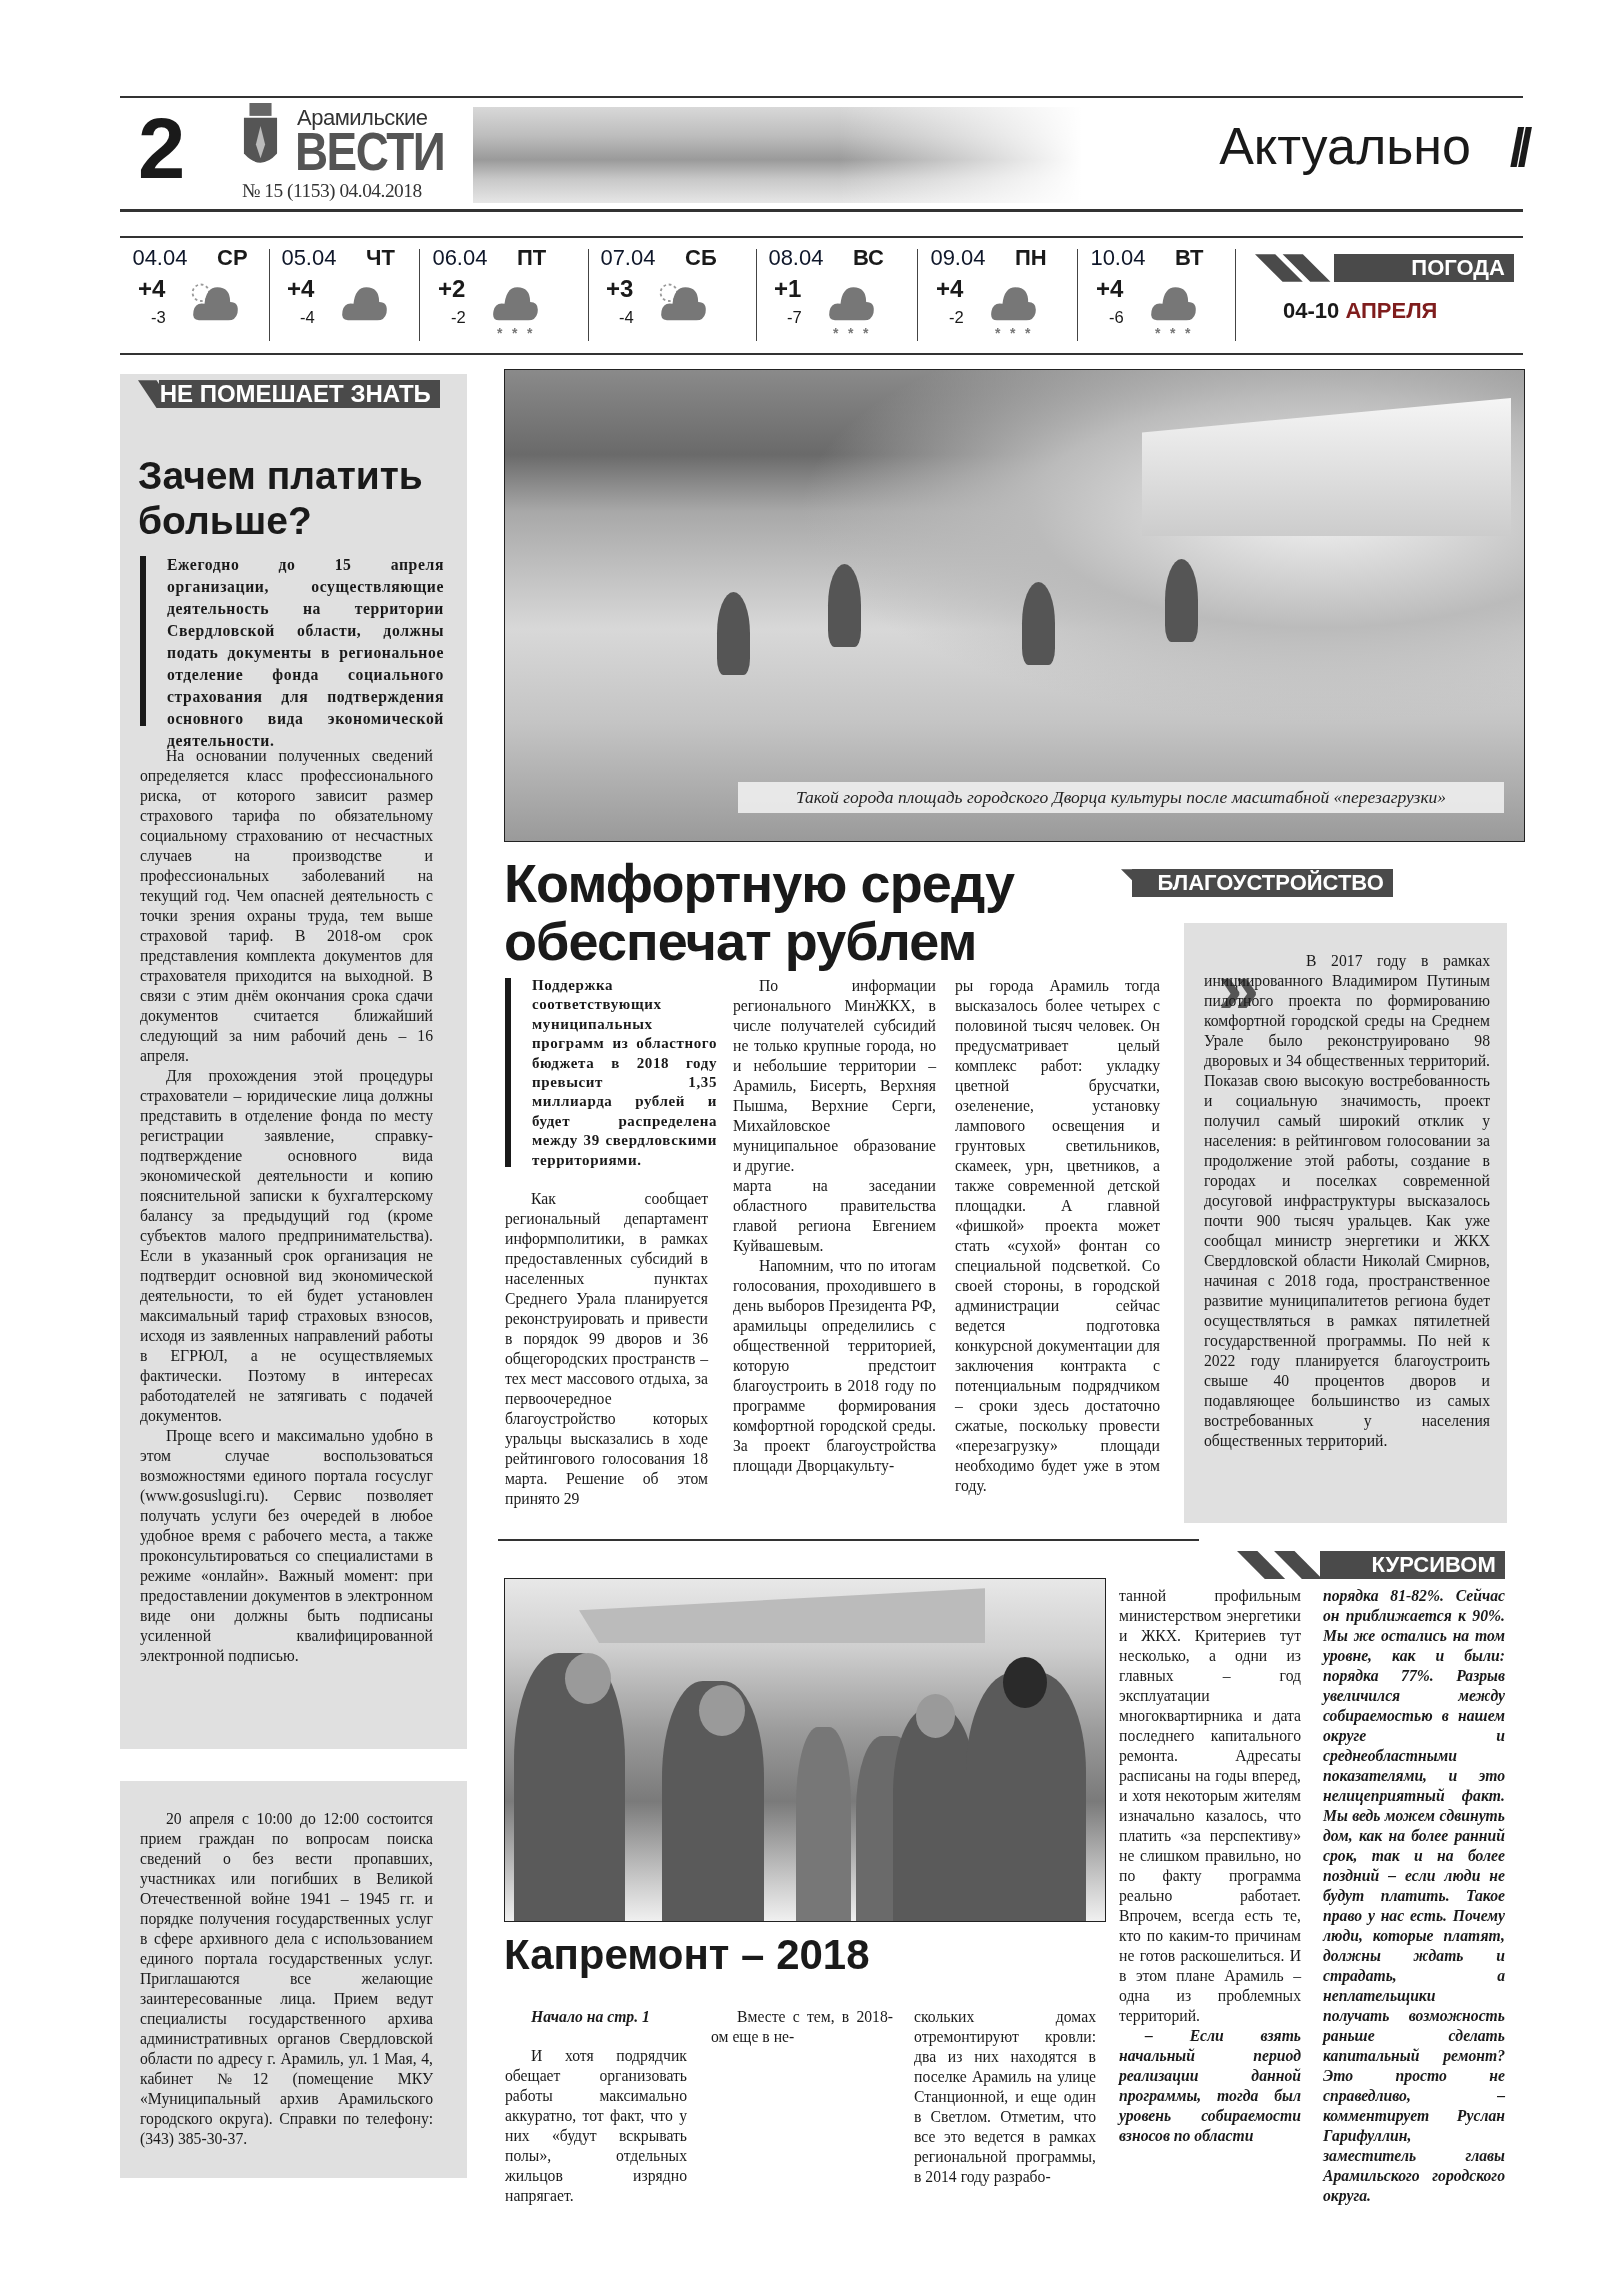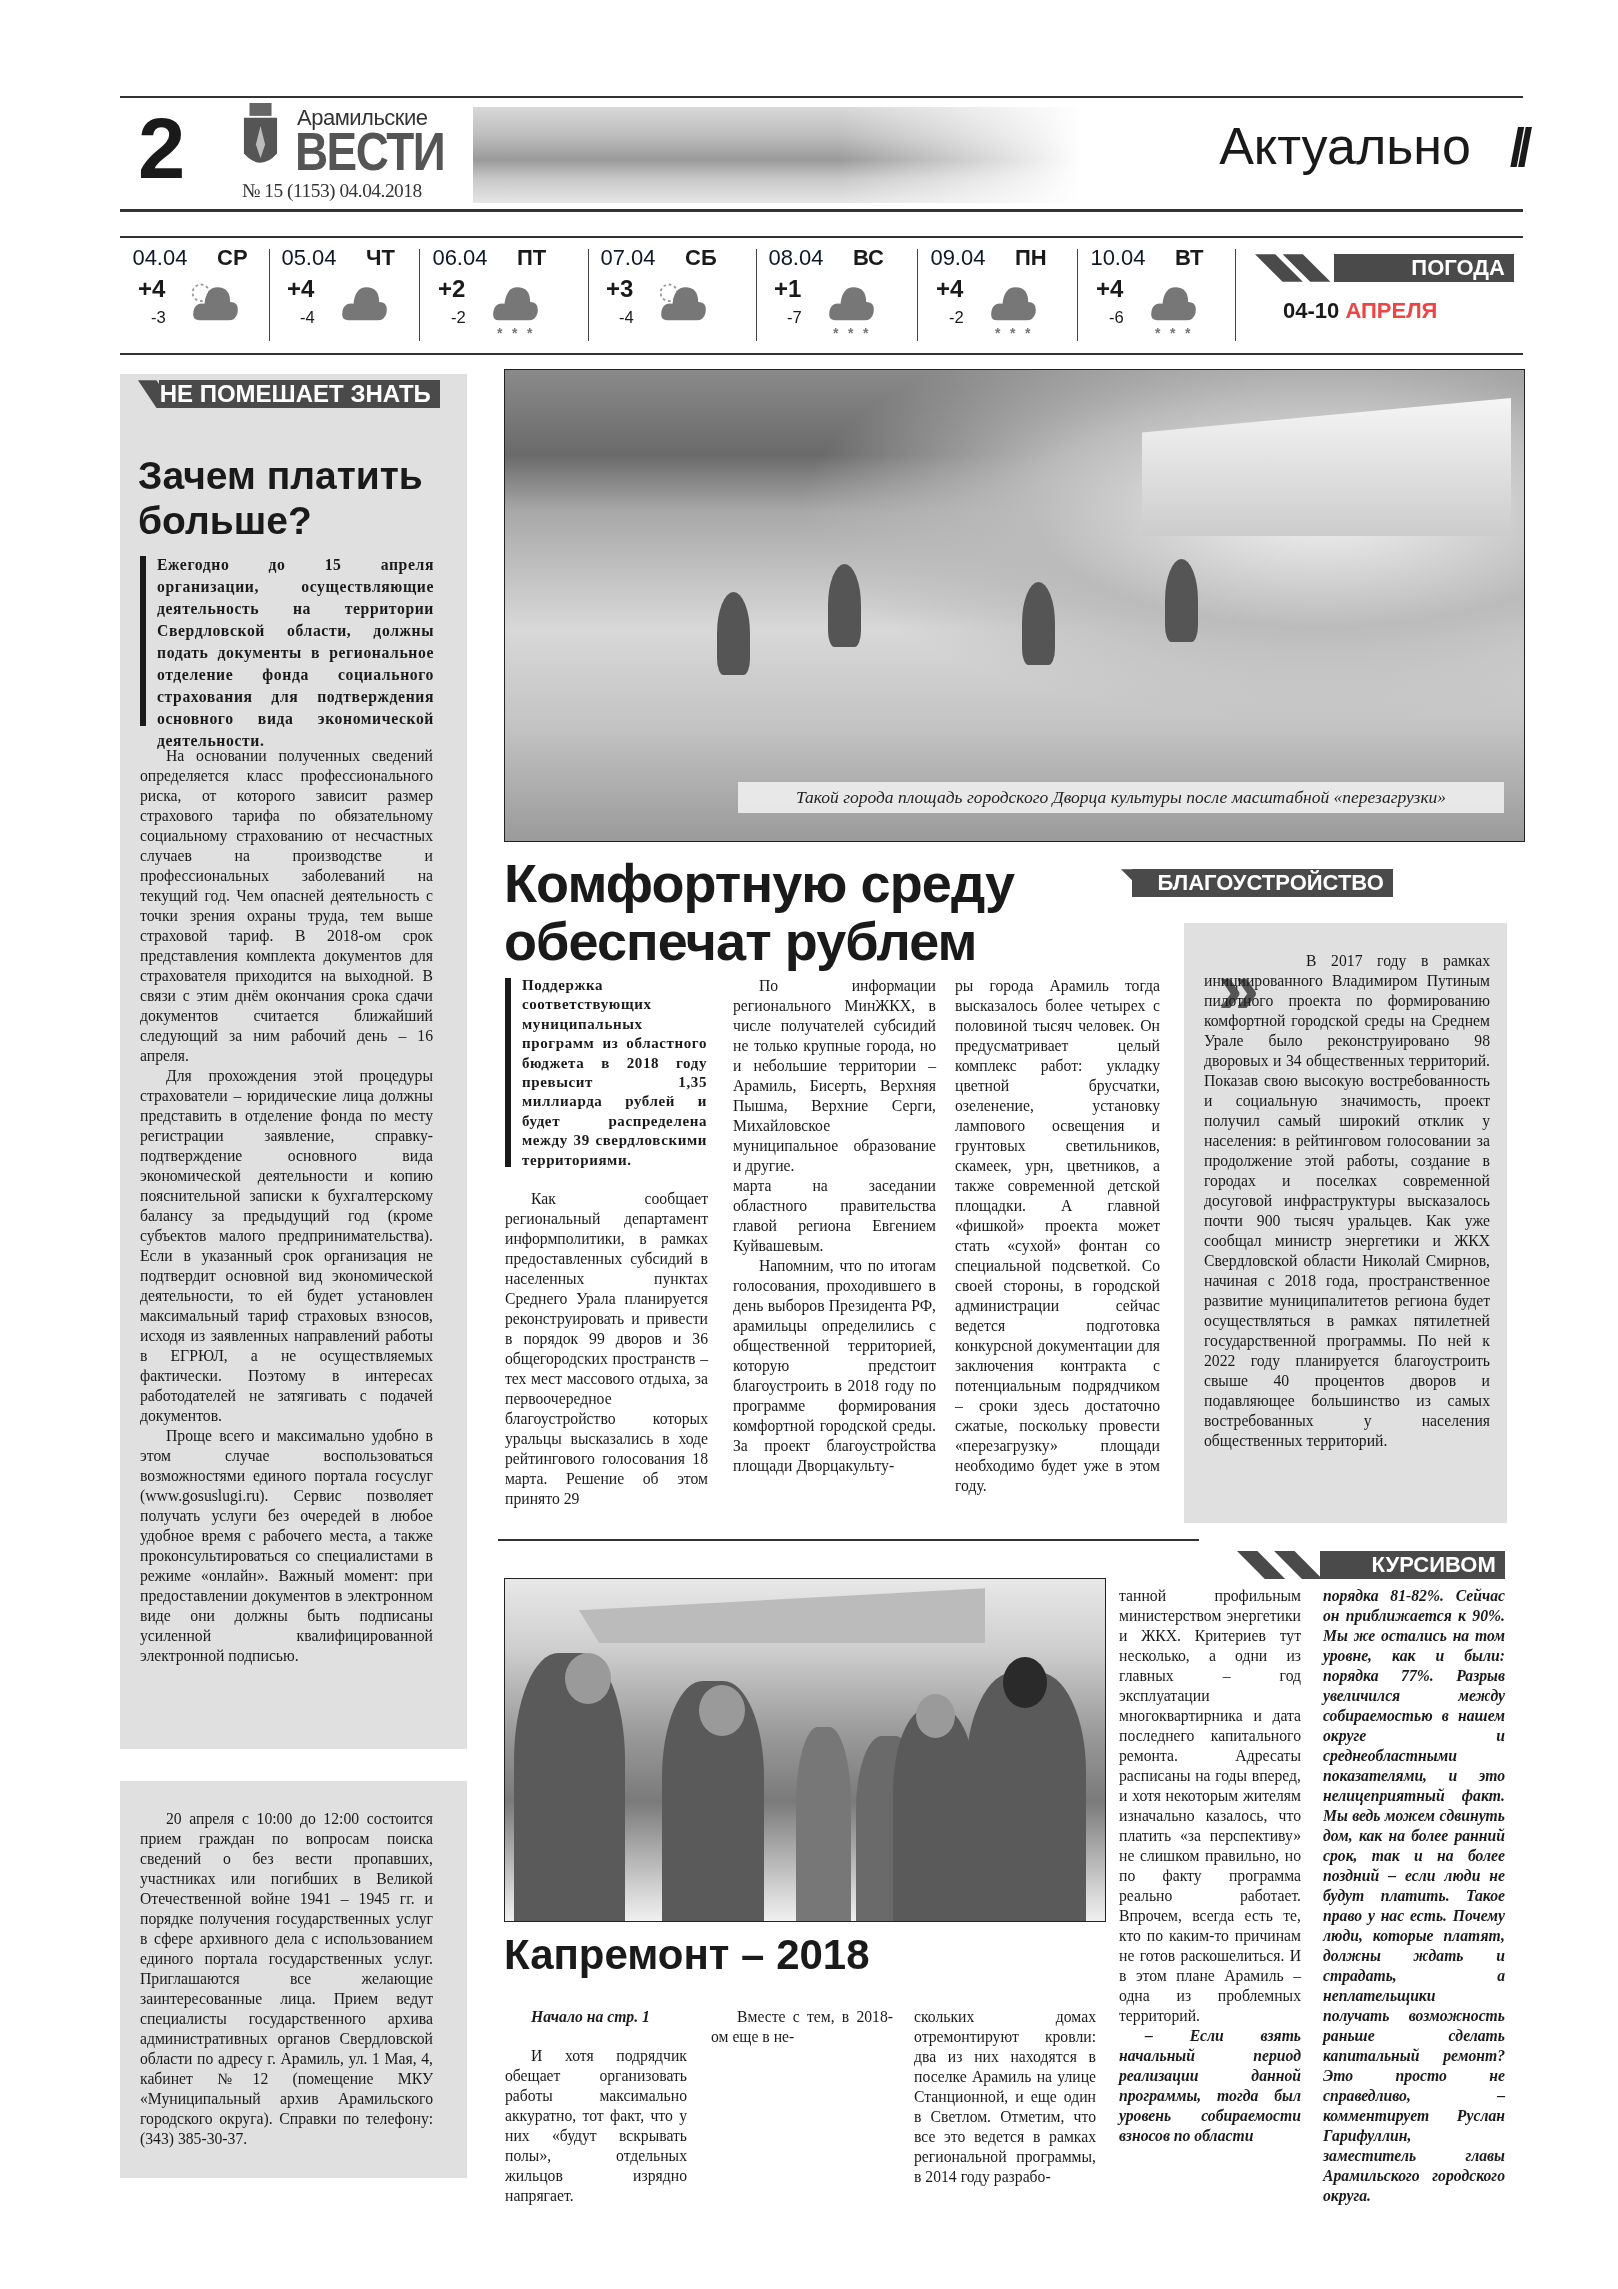--- a/index.html
+++ b/index.html
@@ -23,28 +23,28 @@
   .wx-date { position:absolute; left:7.4px; top:1.8px; font:22px/1 "Liberation Sans", sans-serif; color:#0f172a; }
   .wx-day { position:absolute; left:92px; top:1.8px; font:bold 22px/1 "Liberation Sans", sans-serif; color:#1a1a1a; }
   .wx-hi { position:absolute; left:13px; top:32px; font:bold 24px/1 "Liberation Sans", sans-serif; }
   .wx-lo { position:absolute; left:26px; top:65px; font:16.6px/1 "Liberation Sans", sans-serif; }
   .wx-icon { position:absolute; left:63px; top:33px; width:55px; height:46px; }
   .wx-snow { position:absolute; left:72px; top:81px; font:bold 14px/1 "Liberation Sans", sans-serif; color:#777; letter-spacing:2.8px; }
   .wx-sep { position:absolute; top:249px; width:0.9px; height:92px; background:#444; }
   .rubric { position:absolute; height:28px; background:#4a4a4a; color:#fff; font:bold 22px/28px "Liberation Sans", sans-serif; text-align:right; padding-right:9.2px; box-sizing:border-box; }
   .stripe { position:absolute; height:28px; }
   .wx-range { position:absolute; left:1283px; top:300px; font:bold 22px/1 "Liberation Sans", sans-serif; }
-  .wx-range span.m { color:#ef4444; }
+  .wx-range span.m { color:#7f1d1d; }
   
   .grey { background:#e0e0e0; }
   .side-box { left:120px; top:374px; width:347px; height:1375px; }
   .side-box2 { left:120px; top:1781px; width:347px; height:397px; }
   .side-head { left:138px; top:454px; width:314px; font:bold 39px/1.15 "Liberation Sans", sans-serif; color:#1a1a1a; }
   .lead-bar { position:absolute; width:5.5px; background:#1a1a1a; }
-  .lead { position:absolute; font:bold 15.7px/22px "Liberation Serif", serif; text-align:justify; letter-spacing:0.6px; }
+  .lead { position:absolute; font:bold 15.7px/22px "Liberation Serif", serif; text-align:justify; letter-spacing:0.6px;margin-left:10px; }
   .body { position:absolute; font:15.7px/20px "Liberation Serif", serif; text-align:justify; hyphens:manual; }
   .body p { margin:0; text-indent:26px; }
   .italic { font-style:italic;font-weight:bold; }
   
   .photo1 { left:504px; top:369px; width:1021px; height:473px; border:1.8px solid #222; box-sizing:border-box;
      background:
        radial-gradient(ellipse at 80% 30%, #f2f2f2 0%, #bbb 25%, rgba(0,0,0,0) 45%),
        linear-gradient(180deg, #8a8a8a 0%, #6a6a6a 18%, #a8a8a8 30%, #d8d8d8 55%, #c4c4c4 75%, #9a9a9a 100%); overflow:hidden; }
   .photo1 .bldg { position:absolute; left:637px; top:28px; width:369px; height:138px; background:linear-gradient(180deg,#f5f5f5,#ccc); clip-path:polygon(0 25%,100% 0,100% 100%,0 100%); }
   .photo1 .tree { position:absolute; width:33px; height:83px; background:#555; border-radius:50% 50% 20% 20%; }

